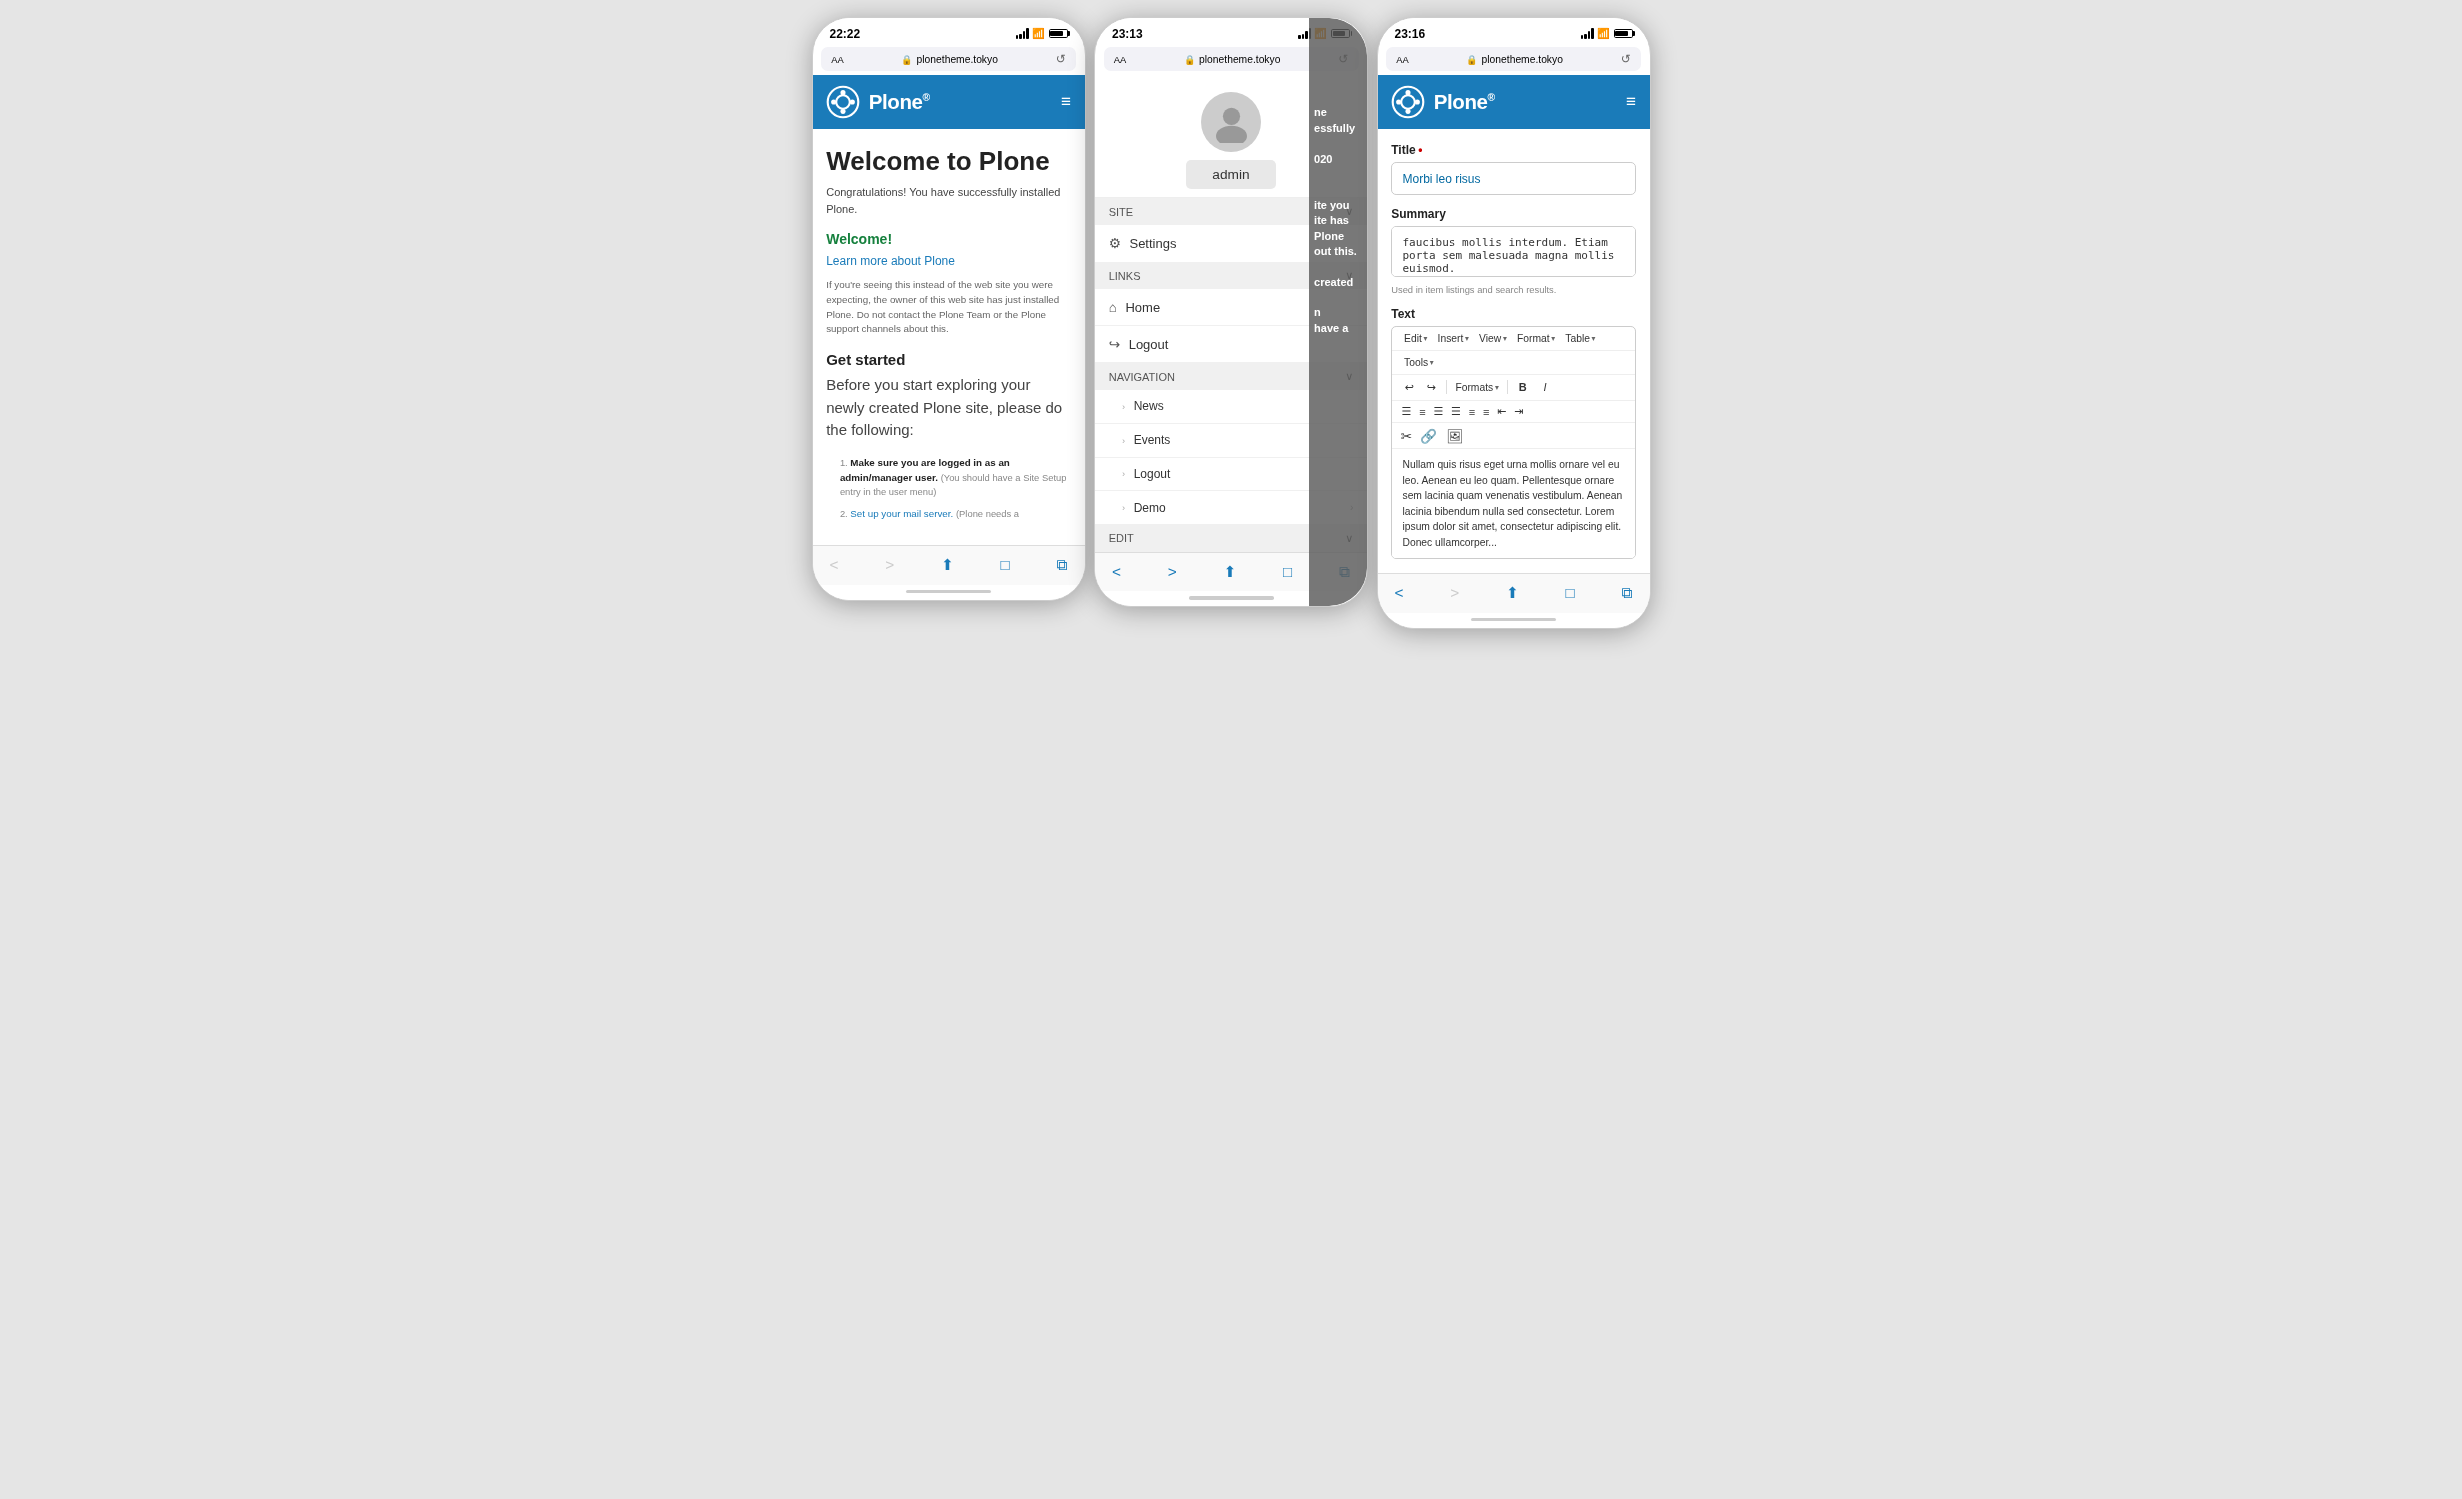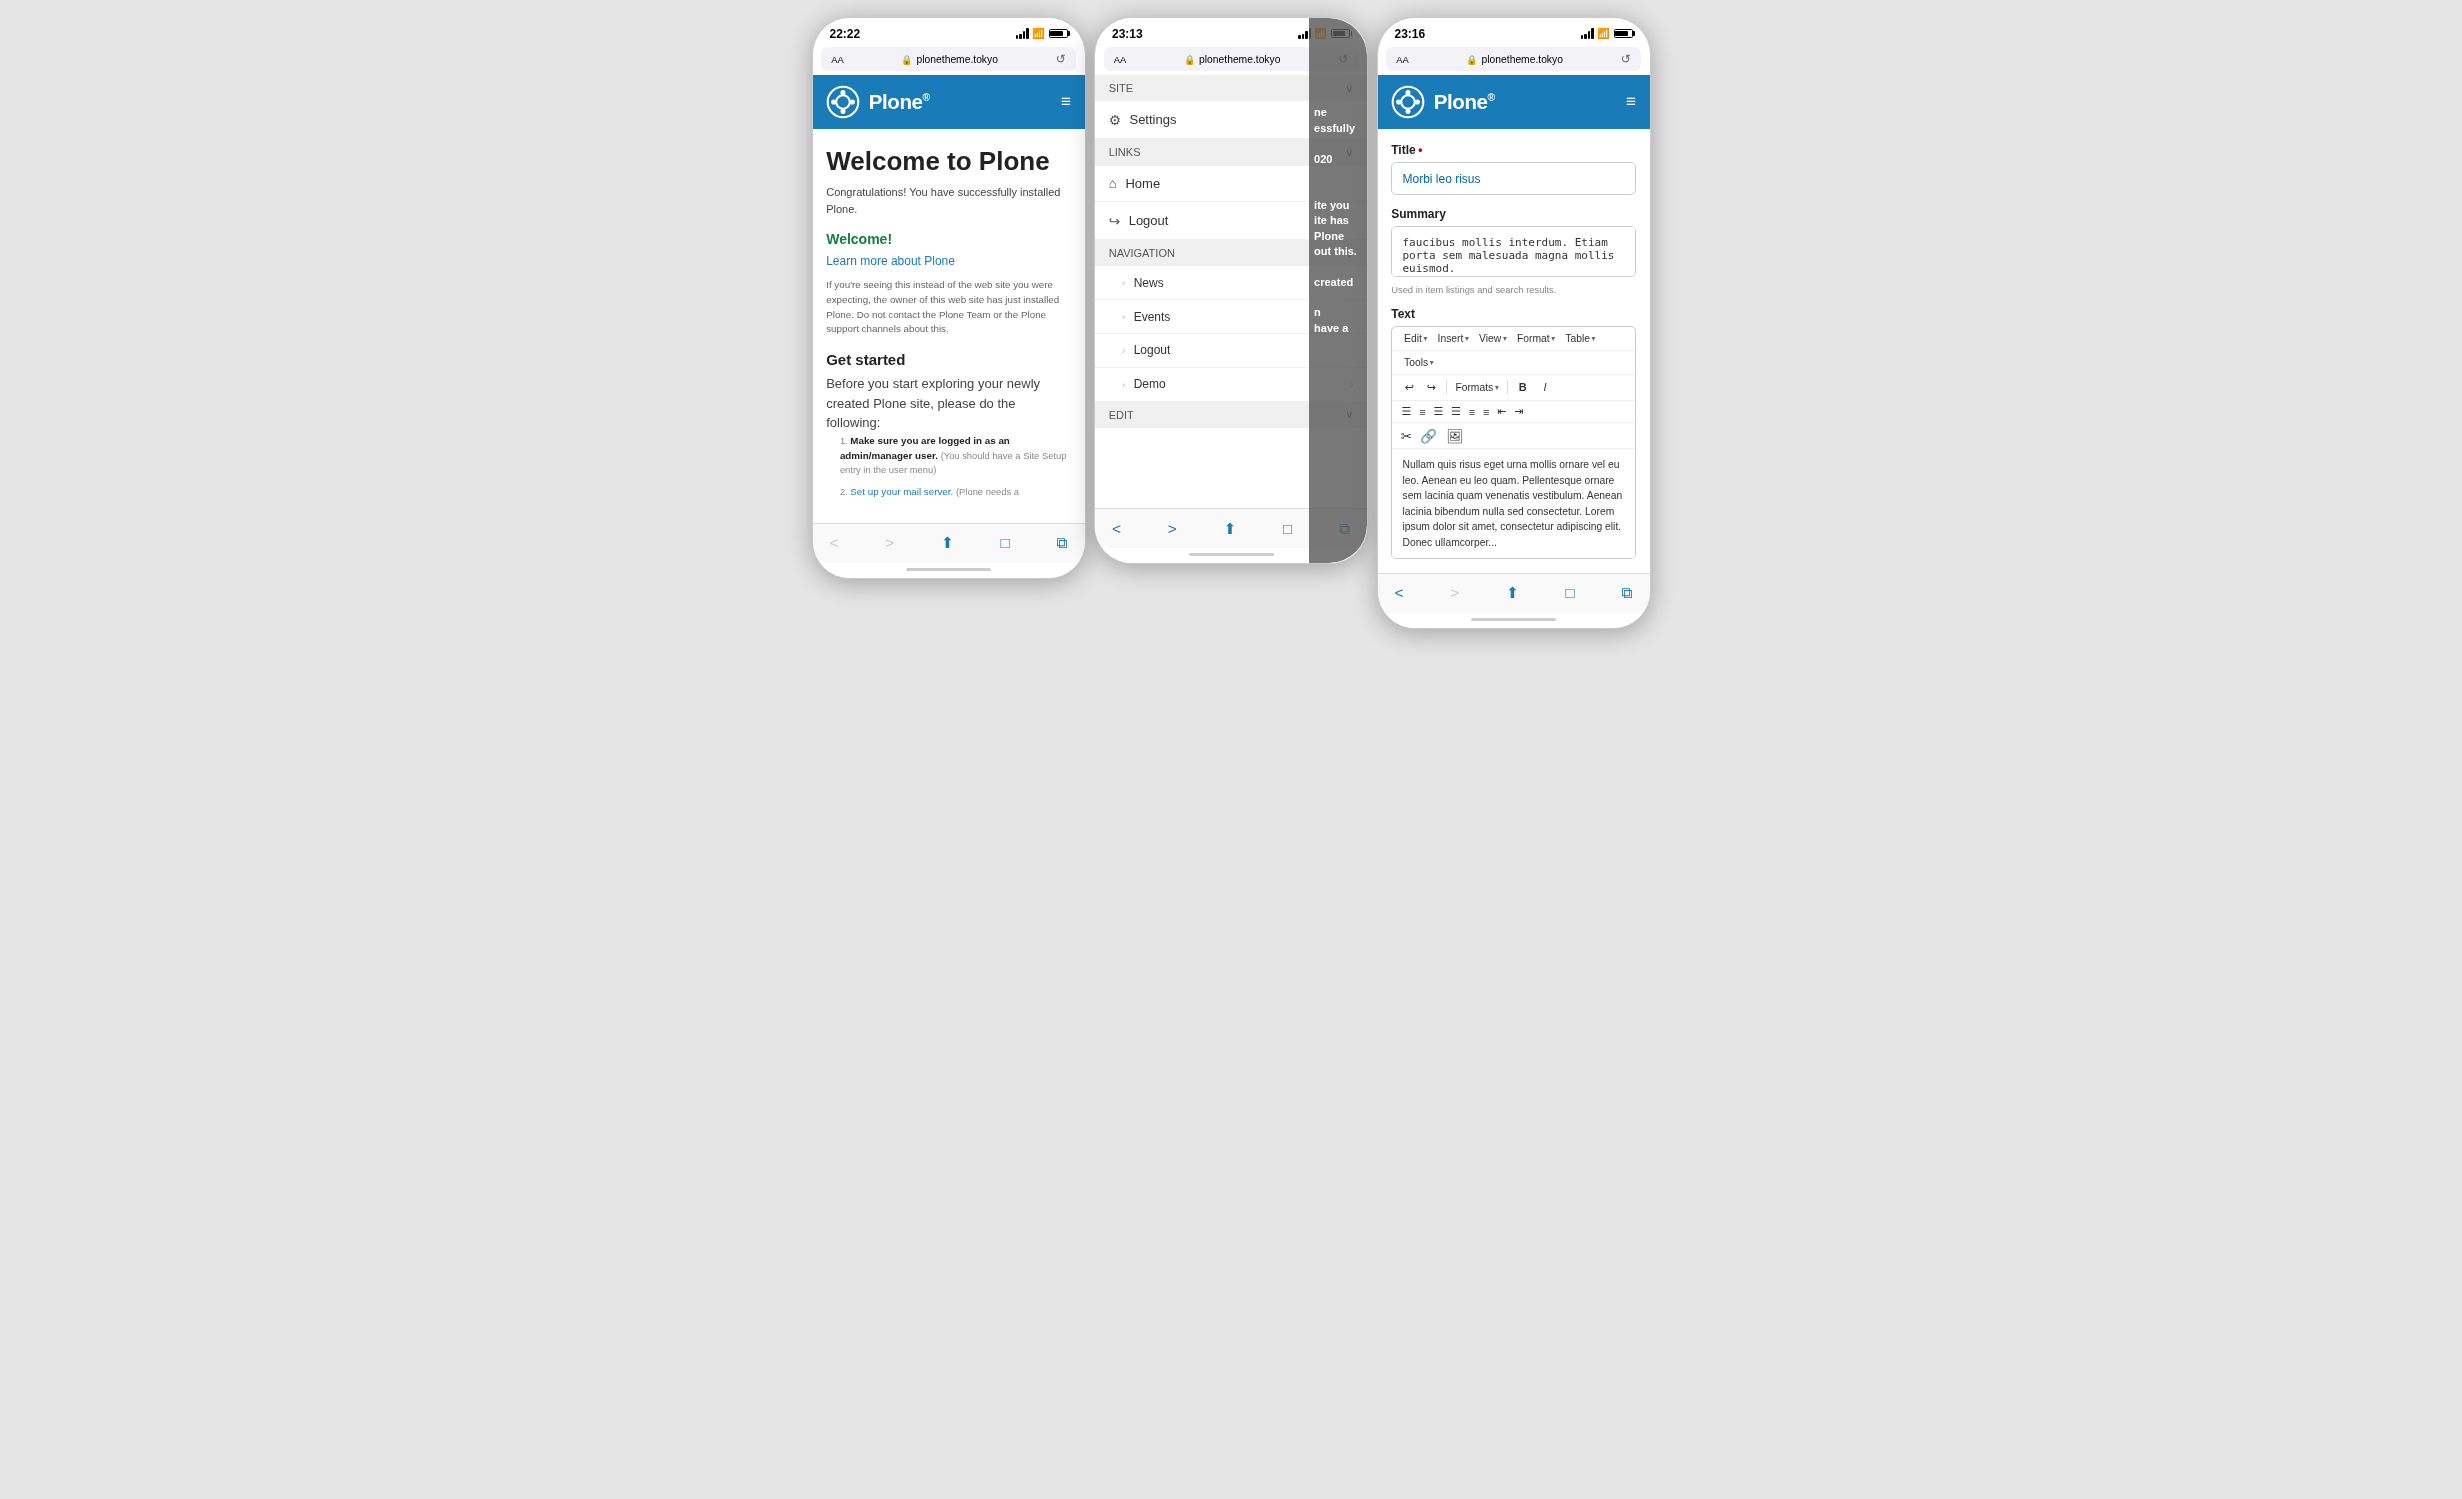--- a/index.html
+++ b/index.html
@@ -164,24 +164,24 @@
       line-height: 1.5;
       margin-bottom: 13.7px;
     }
     .get-started-h {
       font-size: 15px;
       font-weight: 700;
       color: #222;
       margin-bottom: 6.8px;
     }
     .get-started-p {
-      font-size: 13px;
+      font-size: 15px;
       color: #444;
       line-height: 1.5;
-      margin-bottom: 1px;
+      margin-bottom: 14px;
     }
     .list-item-text {
       font-size: 9.8px;
       color: #444;
       line-height: 1.5;
       padding-left: 13.7px;
       position: relative;
       margin-bottom: 6.8px;
     }
     .list-item-text strong { color: #222; }
@@ -503,20 +503,29 @@
     <span class="address-aa">AA</span>
     <div class="address-url">
       <span class="lock-icon">🔒</span>
       <span>plonetheme.tokyo</span>
     </div>
     <span class="reload-icon">↺</span>
   </div>
 
   <div class="phone-content">
 
+    <div class="user-avatar-section">
+      <div class="avatar-circle">
+        <svg viewBox="0 0 50 50" fill="none" xmlns="http://www.w3.org/2000/svg">
+          <circle cx="25" cy="19" r="10" fill="#999"></circle>
+          <ellipse cx="25" cy="42" rx="18" ry="12" fill="#999"></ellipse>
+        </svg>
+      </div>
+      <div class="admin-name-box">admin</div>
+    </div>
 
     <div class="menu-section-header">
       <span>SITE</span>
       <span>∨</span>
     </div>
     <div class="menu-item">
       <span class="menu-item-icon">⚙</span>
       <span>Settings</span>
     </div>
 

